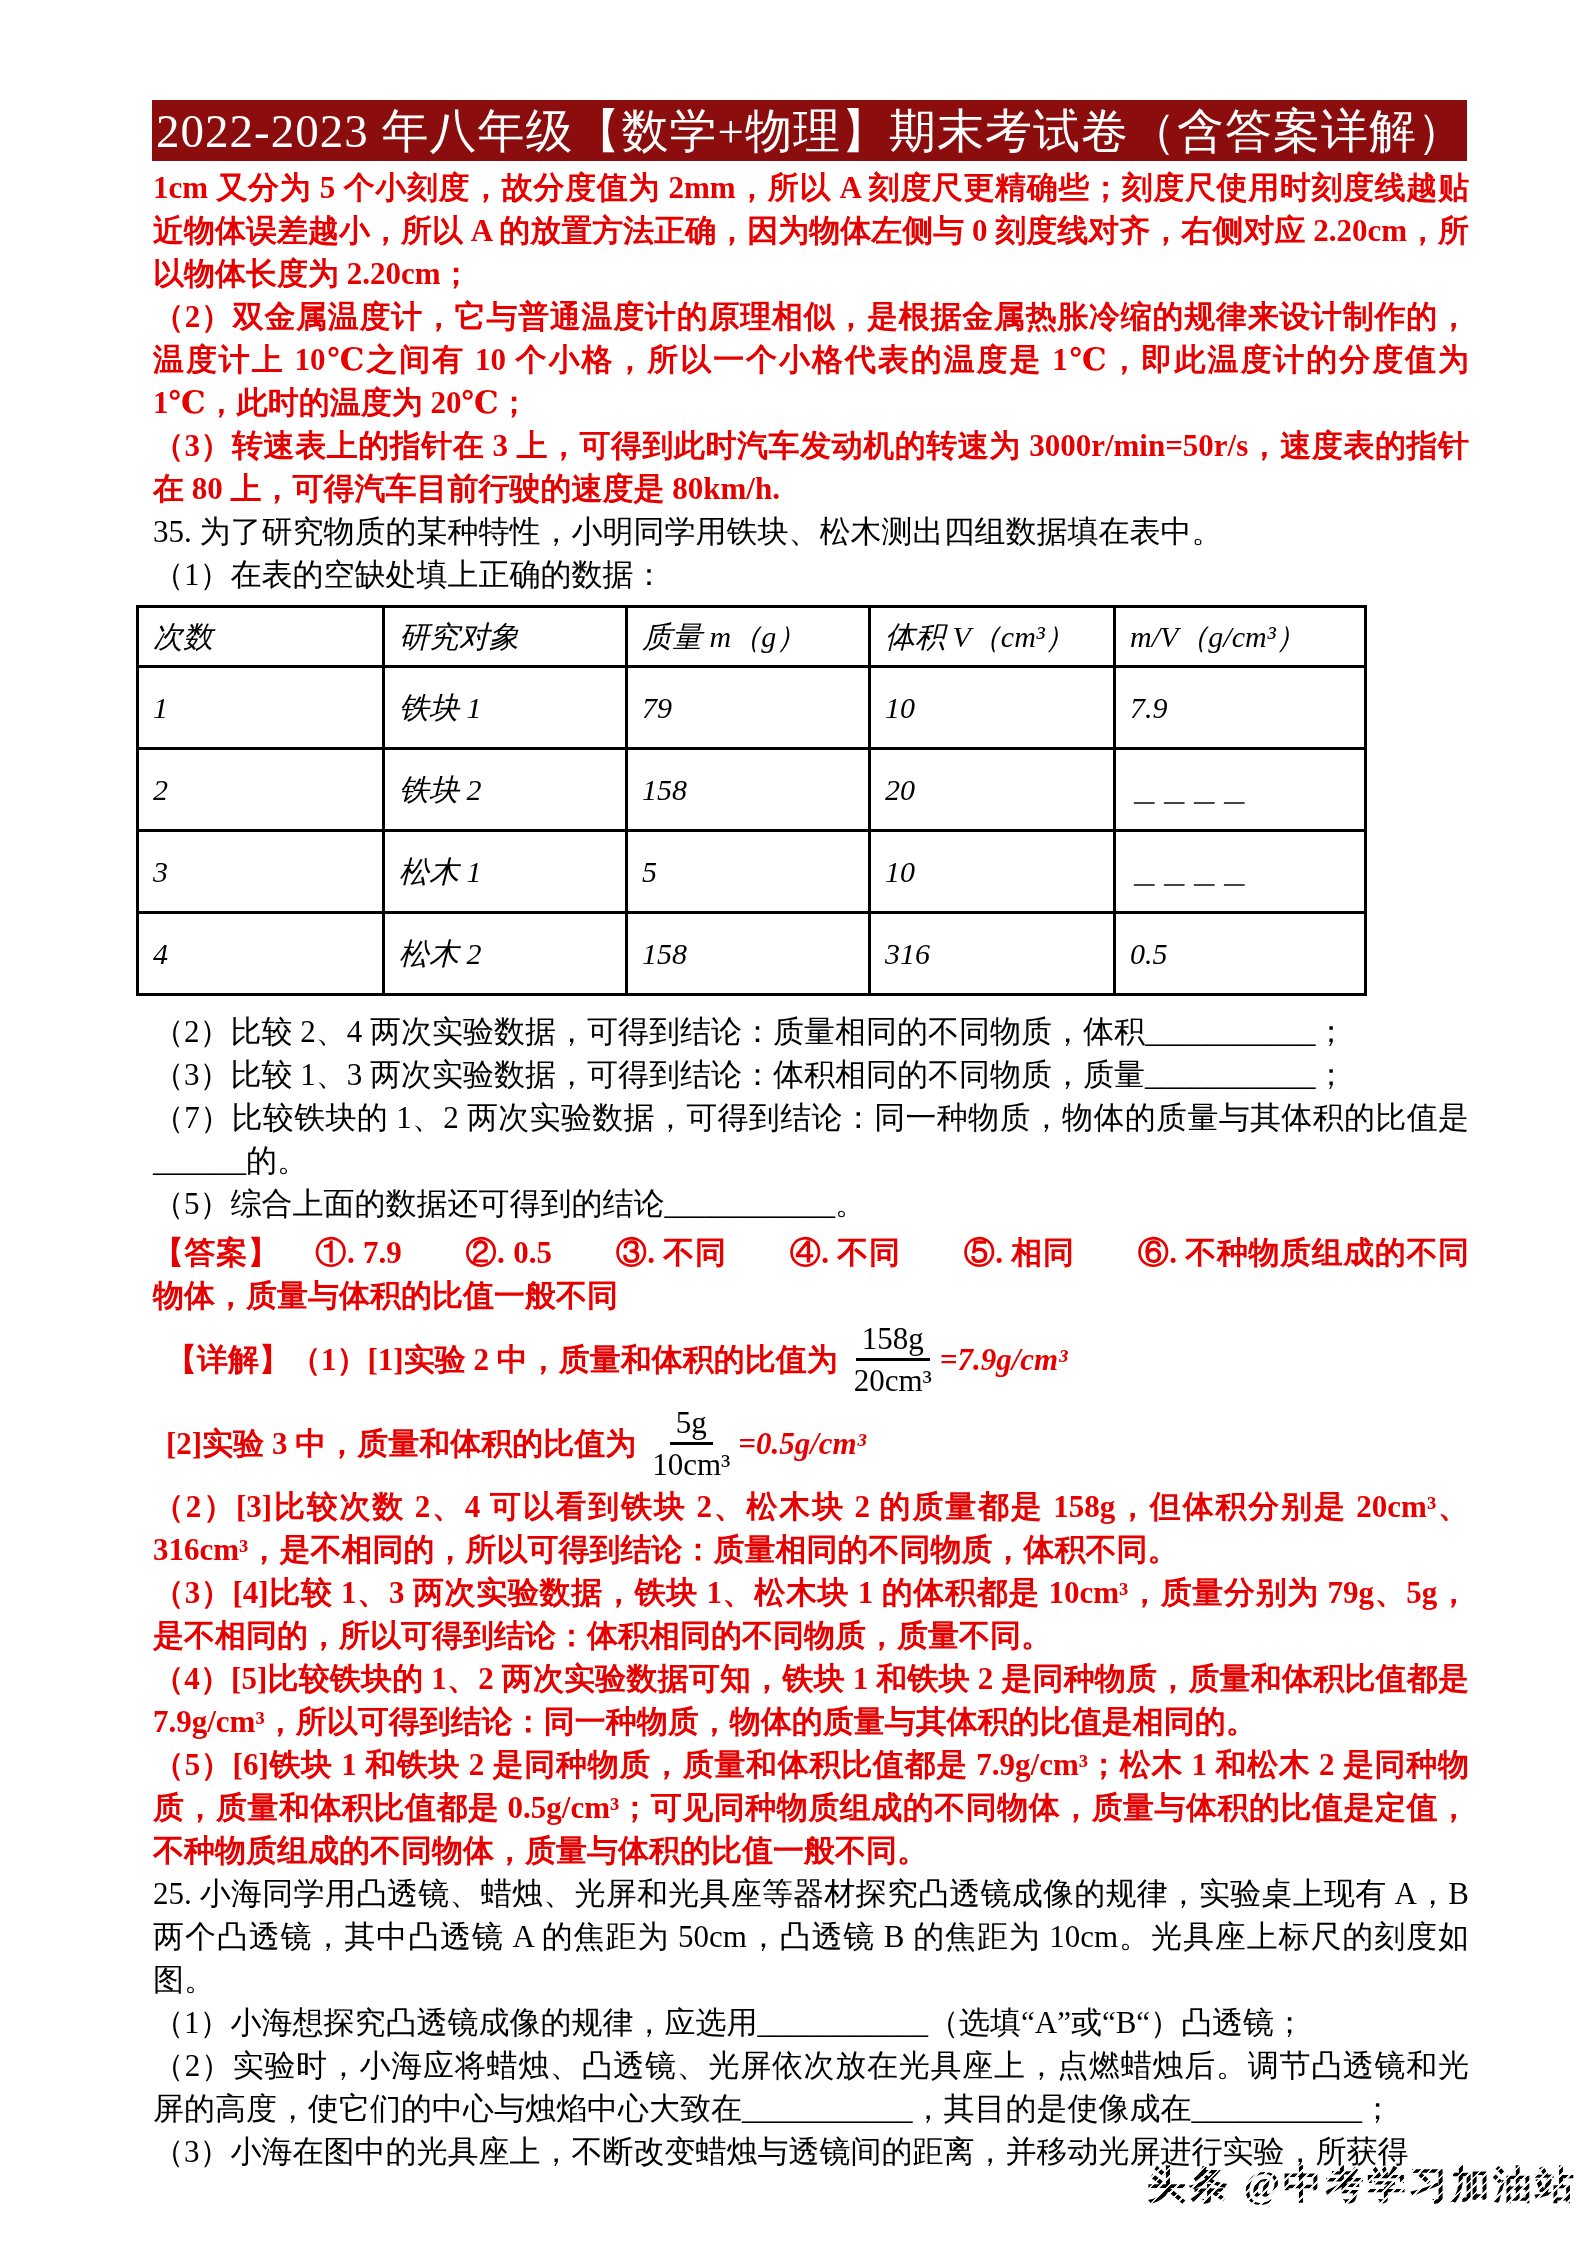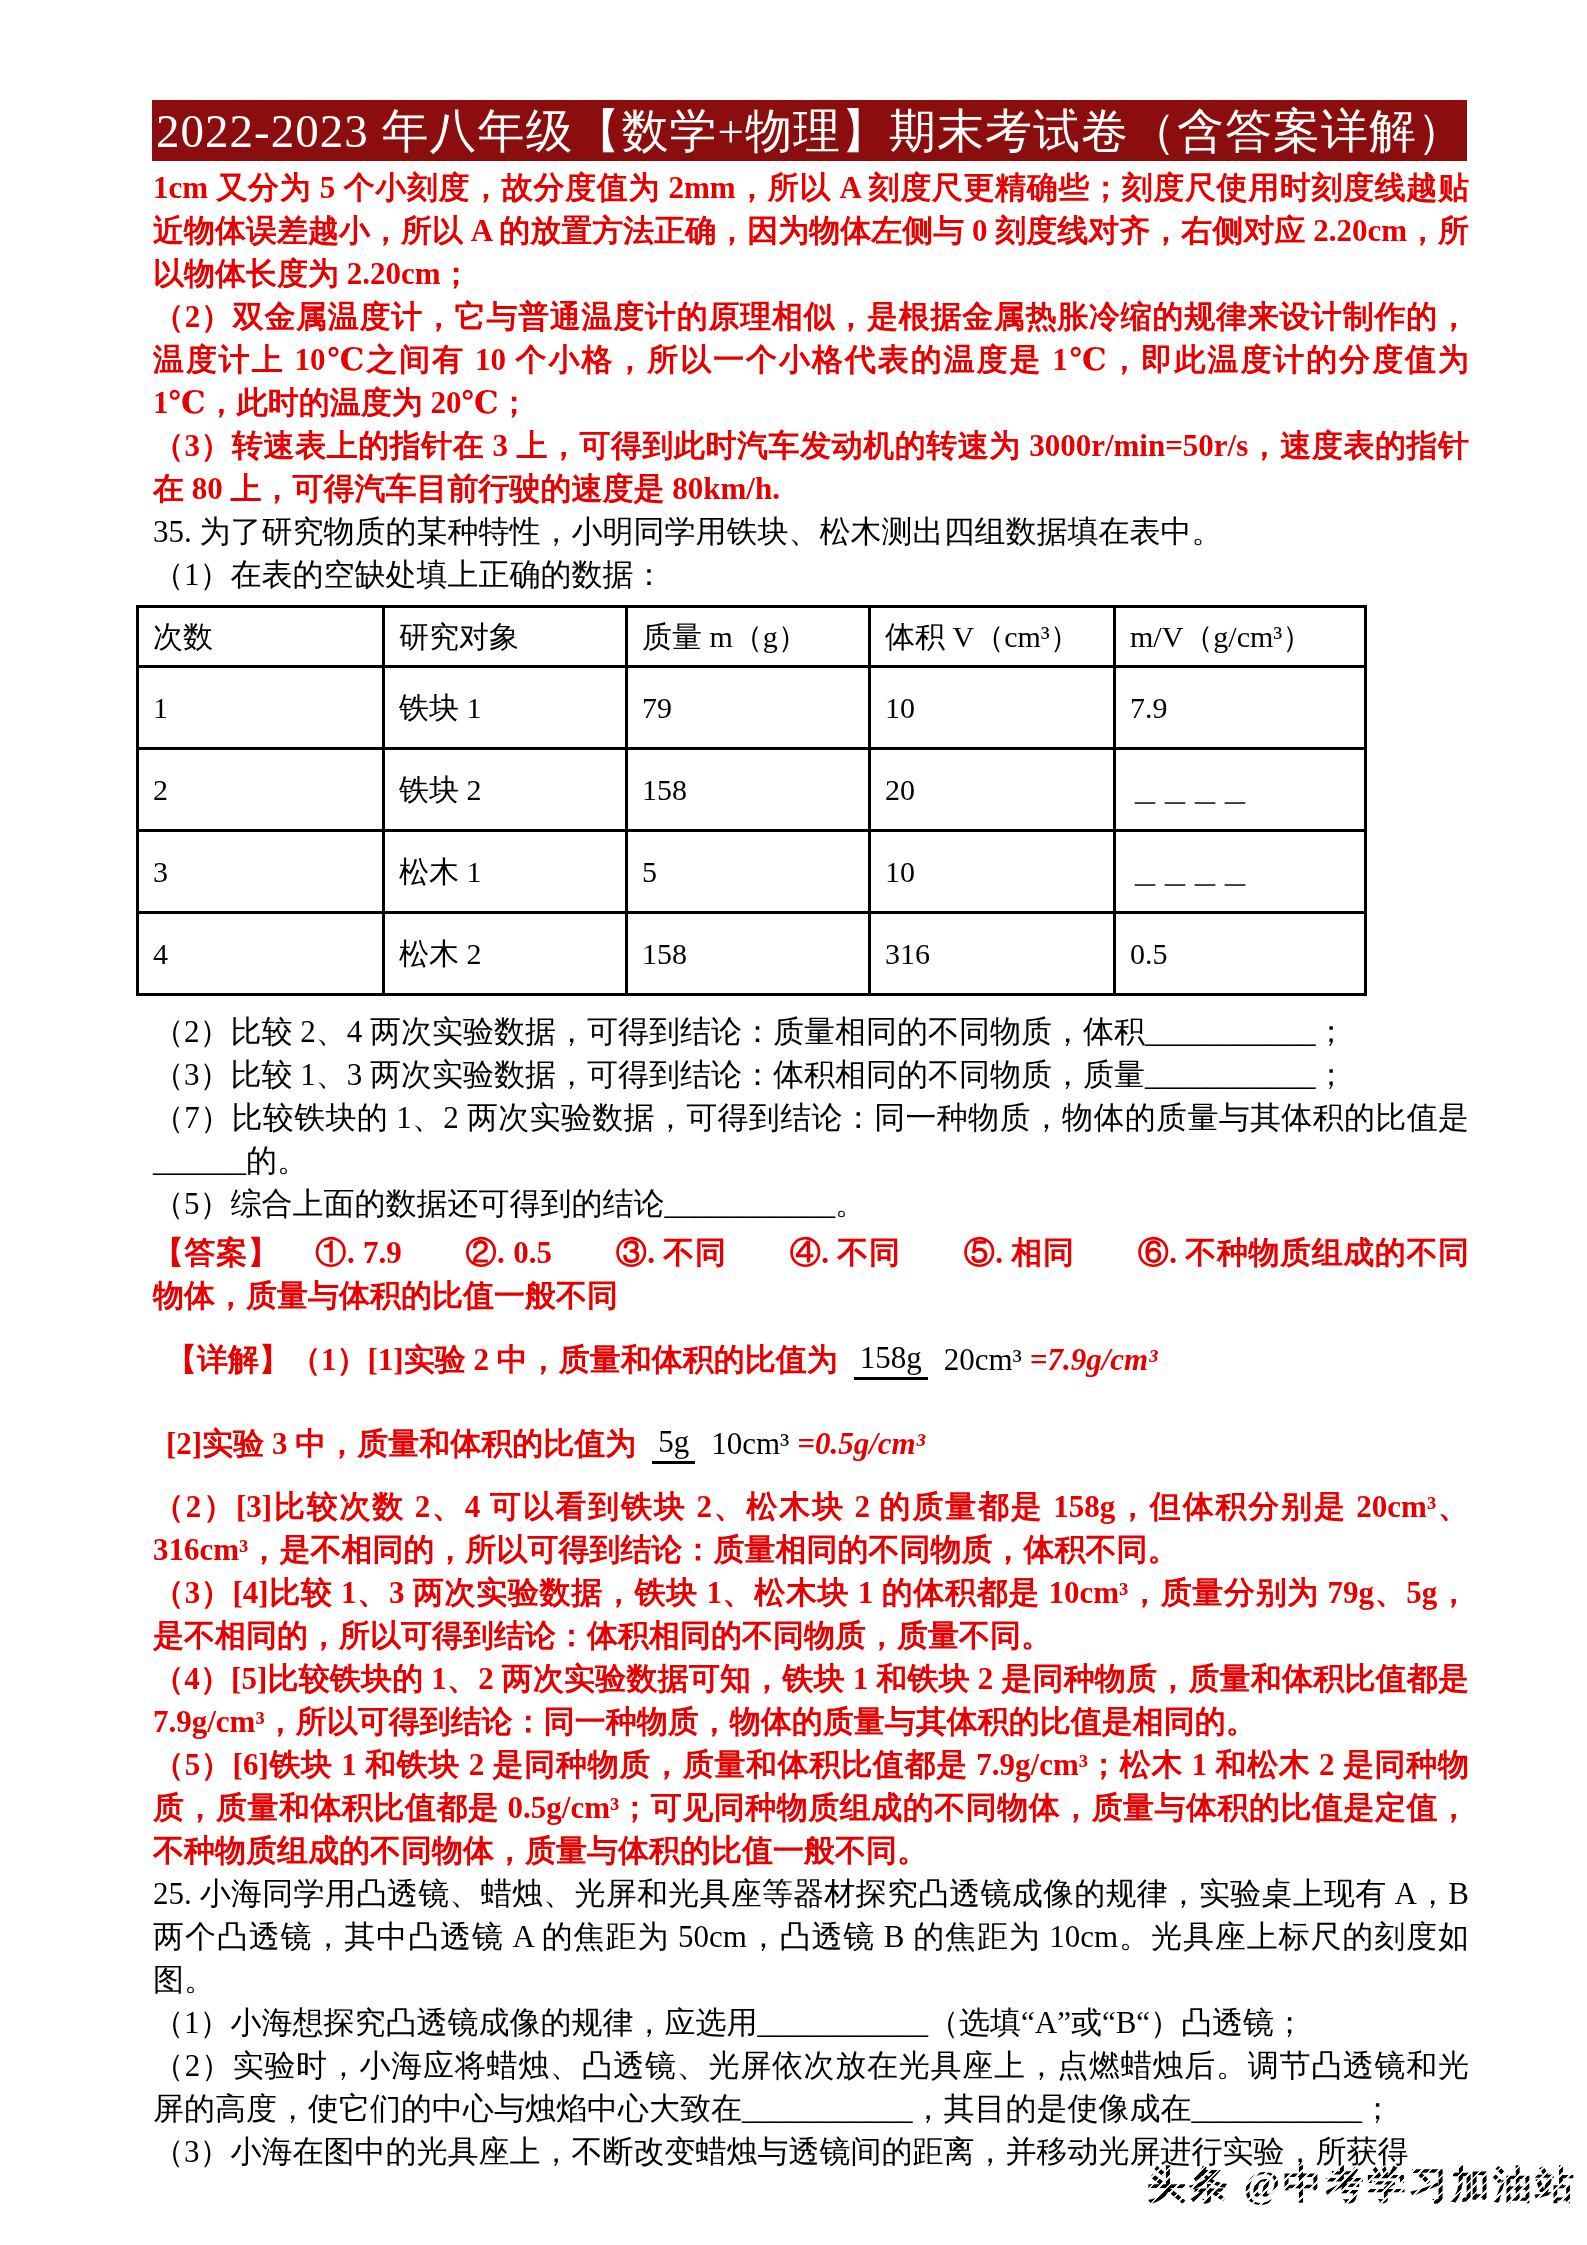--- a/index.html
+++ b/index.html
@@ -21,31 +21,31 @@
   }
   .content p{margin:0;text-align:justify;}
   .red{color:#e60000;font-weight:bold;}
   .black{color:#000;font-weight:normal;}
   table.data{
     border-collapse:collapse;table-layout:fixed;width:1228px;
     margin:9px 0 14px -17px;
   }
   table.data th,table.data td{
     border:3px solid #000;font-weight:normal;text-align:left;
-    padding:0 4px 0 14px;font-size:30px;vertical-align:middle;color:#000;
+    padding:0 4px 0 14px;font-size:30px;vertical-align:middle;color:#000;font-style:italic;
   }
   table.data thead tr{height:60px;}
   table.data tbody tr{height:82px;}
   .ans-label{margin-right:36px;}
   .formula{display:flex;align-items:center;min-height:84px;margin-left:13px;}
   .formula .rtext{color:#e60000;font-weight:bold;white-space:nowrap;}
   .frac{
-    display:inline-flex;flex-direction:row;align-items:center;
+    display:inline-flex;flex-direction:column;align-items:center;
     color:#000;font-weight:normal;margin:0 8px 0 16px;
-    font-size:31px;line-height:37px;gap:16px;
+    font-size:31px;line-height:37px;
   }
   .frac .num{border-bottom:3px solid #000;padding:0 6px 1px;}
   .frac .den{padding-top:1px;}
   .formula .result{color:#e60000;font-weight:bold;white-space:nowrap;font-style:italic;}
   .watermark{
     position:absolute;top:2158px;right:10px;
     font-size:39px;font-weight:bold;white-space:nowrap;letter-spacing:3px;
     color:#1a1a1a;
     background:repeating-linear-gradient(135deg,#000 0,#000 4px,#ececec 4px,#ececec 6px);
     -webkit-background-clip:text;background-clip:text;

